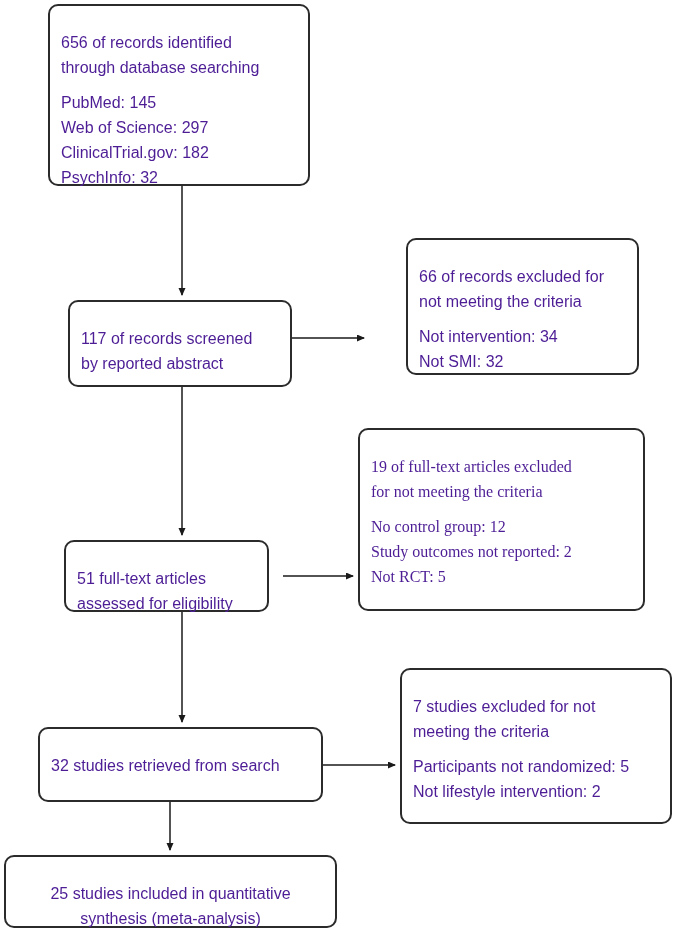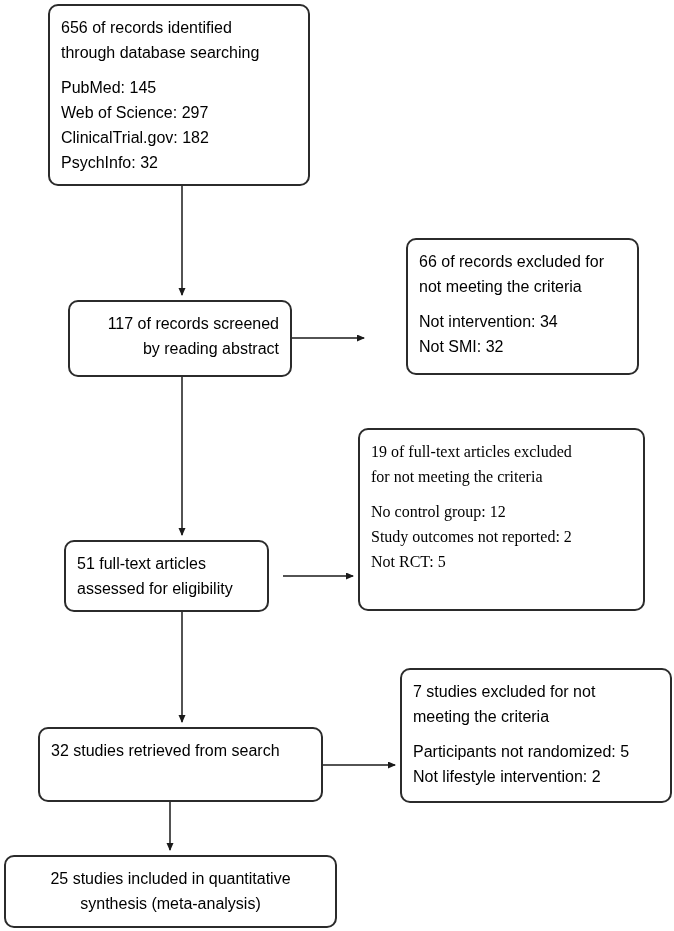--- a/index.html
+++ b/index.html
@@ -16,36 +16,36 @@
     left: 0; top: 0;
     width: 674px; height: 931px;
     pointer-events: none;
   }
   .box {
     position: absolute;
     box-sizing: border-box;
     border: 2px solid #2b2b2b;
     border-radius: 10px;
     background: #ffffff;
-    padding: 9px 11px;
+    padding: 24px 11px;
     font-size: 16px;
     line-height: 25px;
-    color: #000000;
+    color: #4c1d95;
     white-space: nowrap;
   }
   .line { min-height: 25px; }
   .line.blank { min-height: 0; height: 10px; }
 
   .b1 { left: 48px;  top: 4px;   width: 262px; height: 182px; }
-  .b2 { left: 68px;  top: 300px; width: 224px; height: 77px; text-align: right;  }
+  .b2 { left: 68px;  top: 300px; width: 224px; height: 87px;  }
   .b3 { left: 370px; top: 238px; width: 233px; height: 137px; margin-left: 36px; }
   .b4 { left: 358px; top: 428px; width: 287px; height: 183px; font-family: Liberation Serif, serif; }
   .b5 { left: 64px;  top: 540px; width: 205px; height: 72px;  }
   .b6 { left: 38px;  top: 727px; width: 285px; height: 75px;  }
-  .b7 { left: 400px; top: 668px; width: 272px; height: 135px; }
+  .b7 { left: 400px; top: 668px; width: 272px; height: 156px; }
   .b8 { left: 4px;   top: 855px; width: 333px; height: 73px; text-align: center;  }
 </style>
 </head>
 <body>
 
 <div class="canvas">
 
   <svg class="arrows" width="674" height="931" viewBox="0 0 674 931" xmlns="http://www.w3.org/2000/svg">
     <defs>
       <marker id="ah" markerWidth="10" markerHeight="9" refX="7" refY="3.5" orient="auto" markerUnits="userSpaceOnUse">
@@ -68,21 +68,21 @@
       <div class="line">through database searching</div>
       <div class="line blank"></div>
       <div class="line">PubMed: 145</div>
       <div class="line">Web of Science: 297</div>
       <div class="line">ClinicalTrial.gov: 182</div>
       <div class="line">PsychInfo: 32</div>
     </div>
 
   <div class="box b2">
       <div class="line">117 of records screened</div>
-      <div class="line">by reading abstract</div>
+      <div class="line">by reported abstract</div>
     </div>
 
   <div class="box b3">
       <div class="line">66 of records excluded for</div>
       <div class="line">not meeting the criteria</div>
       <div class="line blank"></div>
       <div class="line">Not intervention: 34</div>
       <div class="line">Not SMI: 32</div>
     </div>
 

